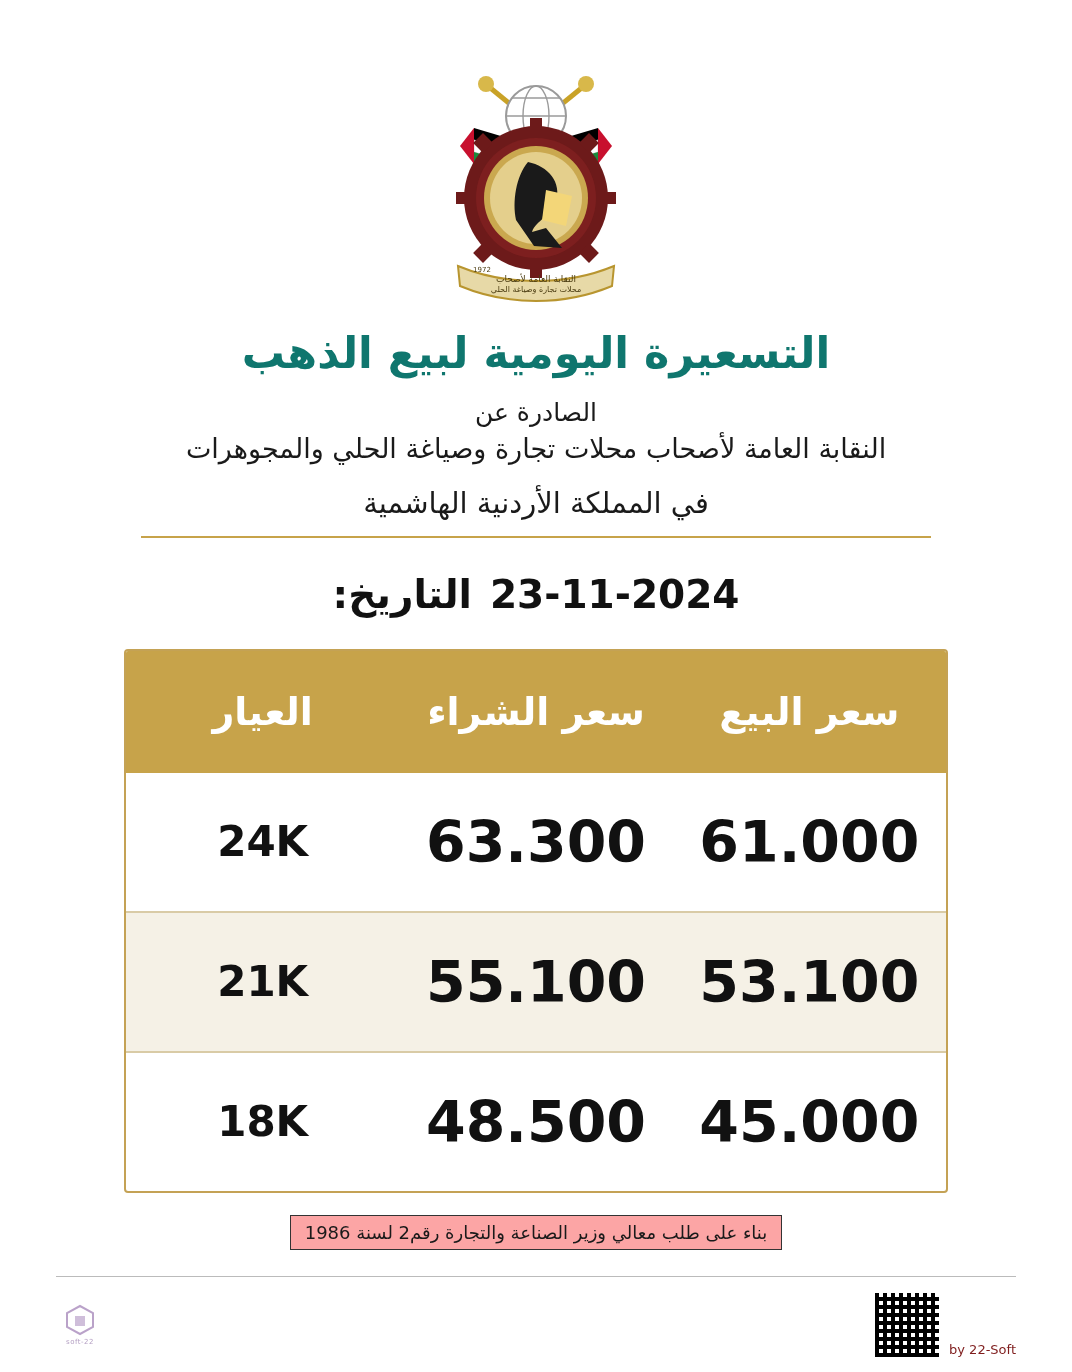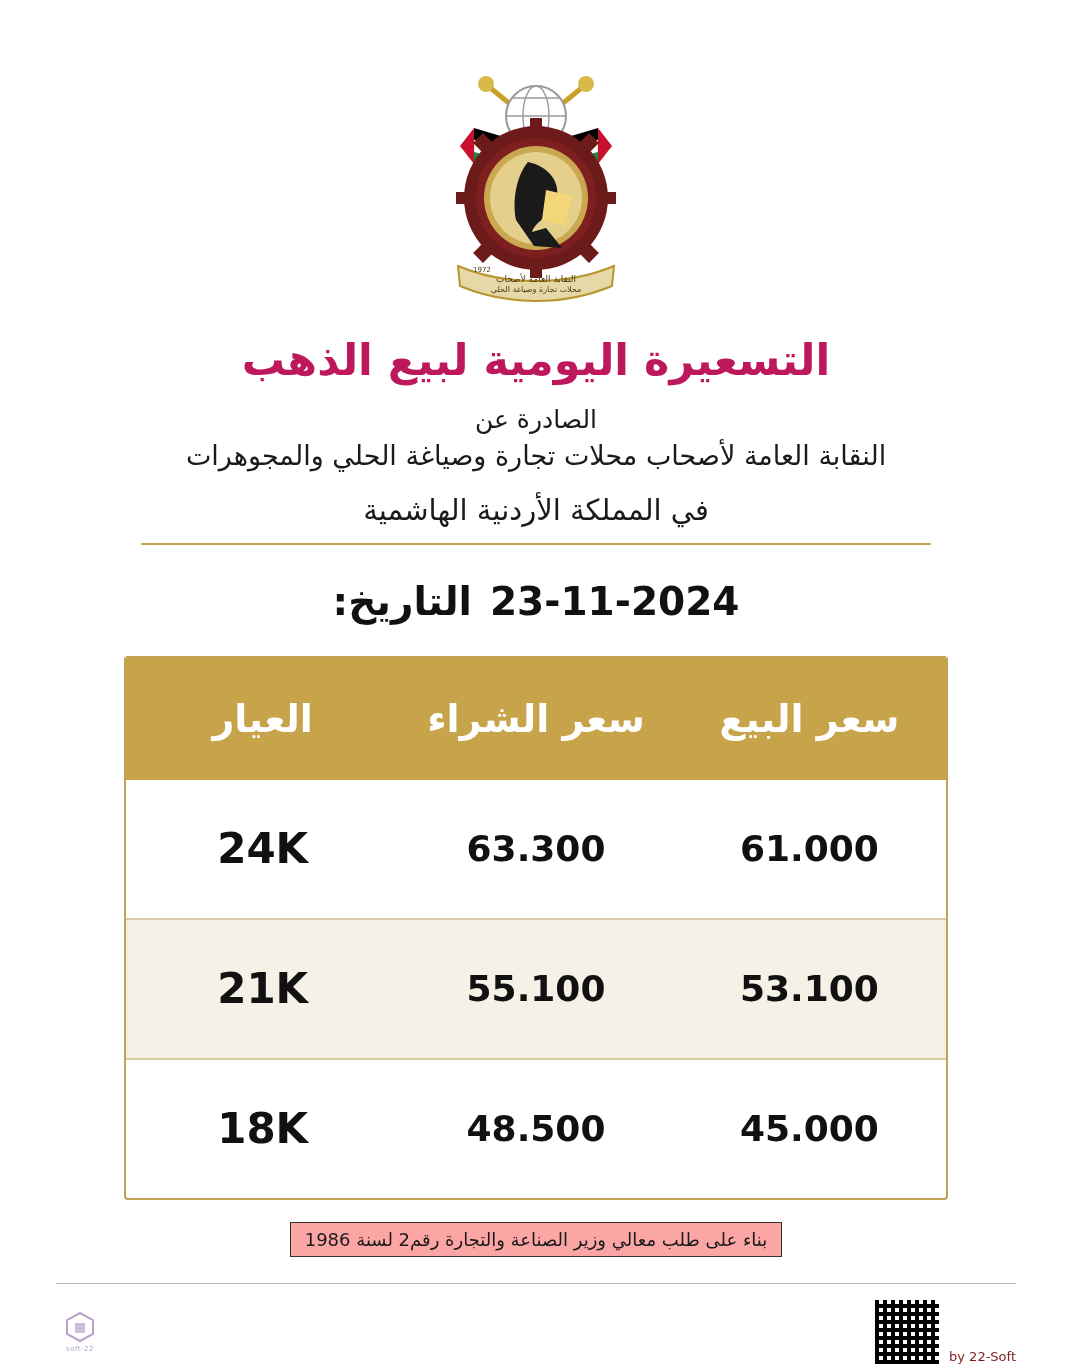--- a/index.html
+++ b/index.html
@@ -28,25 +28,25 @@
   .logo-wrap {
     margin-top: 70px;
     width: 240px;
     height: 250px;
     position: relative;
   }
   .logo-svg { display: block; }
 
   
   .main-title {
-    margin-top: 15px;
+    margin-top: 8px;
     font-size: 43px;
     font-weight: bold;
     letter-spacing: 0px;
-    color: #be185d;
+    color: #0f766e;
     text-align: center;
     line-height: 1.2;
   }
   .sub-1 {
     margin-top: 18px;
     font-size: 25px;
     color: #1a1a1a;
     text-align: center;
   }
   .sub-2 {
@@ -106,21 +106,21 @@
   }
   .trow {
     display: flex;
     height: 138px;
     align-items: center;
   }
   .trow.alt { background: #f5f1e6; }
   .trow .cell {
     flex: 1;
     text-align: center;
-    font-size: 36px;
+    font-size: 57px;
     font-weight: bold;
     color: #111111;
     direction: ltr;
     unicode-bidi: embed;
   }
   .trow .cell.karat { font-size: 42px; }
   .row-divider {
     height: 2px;
     background: #d9cba6;
     width: 100%;

